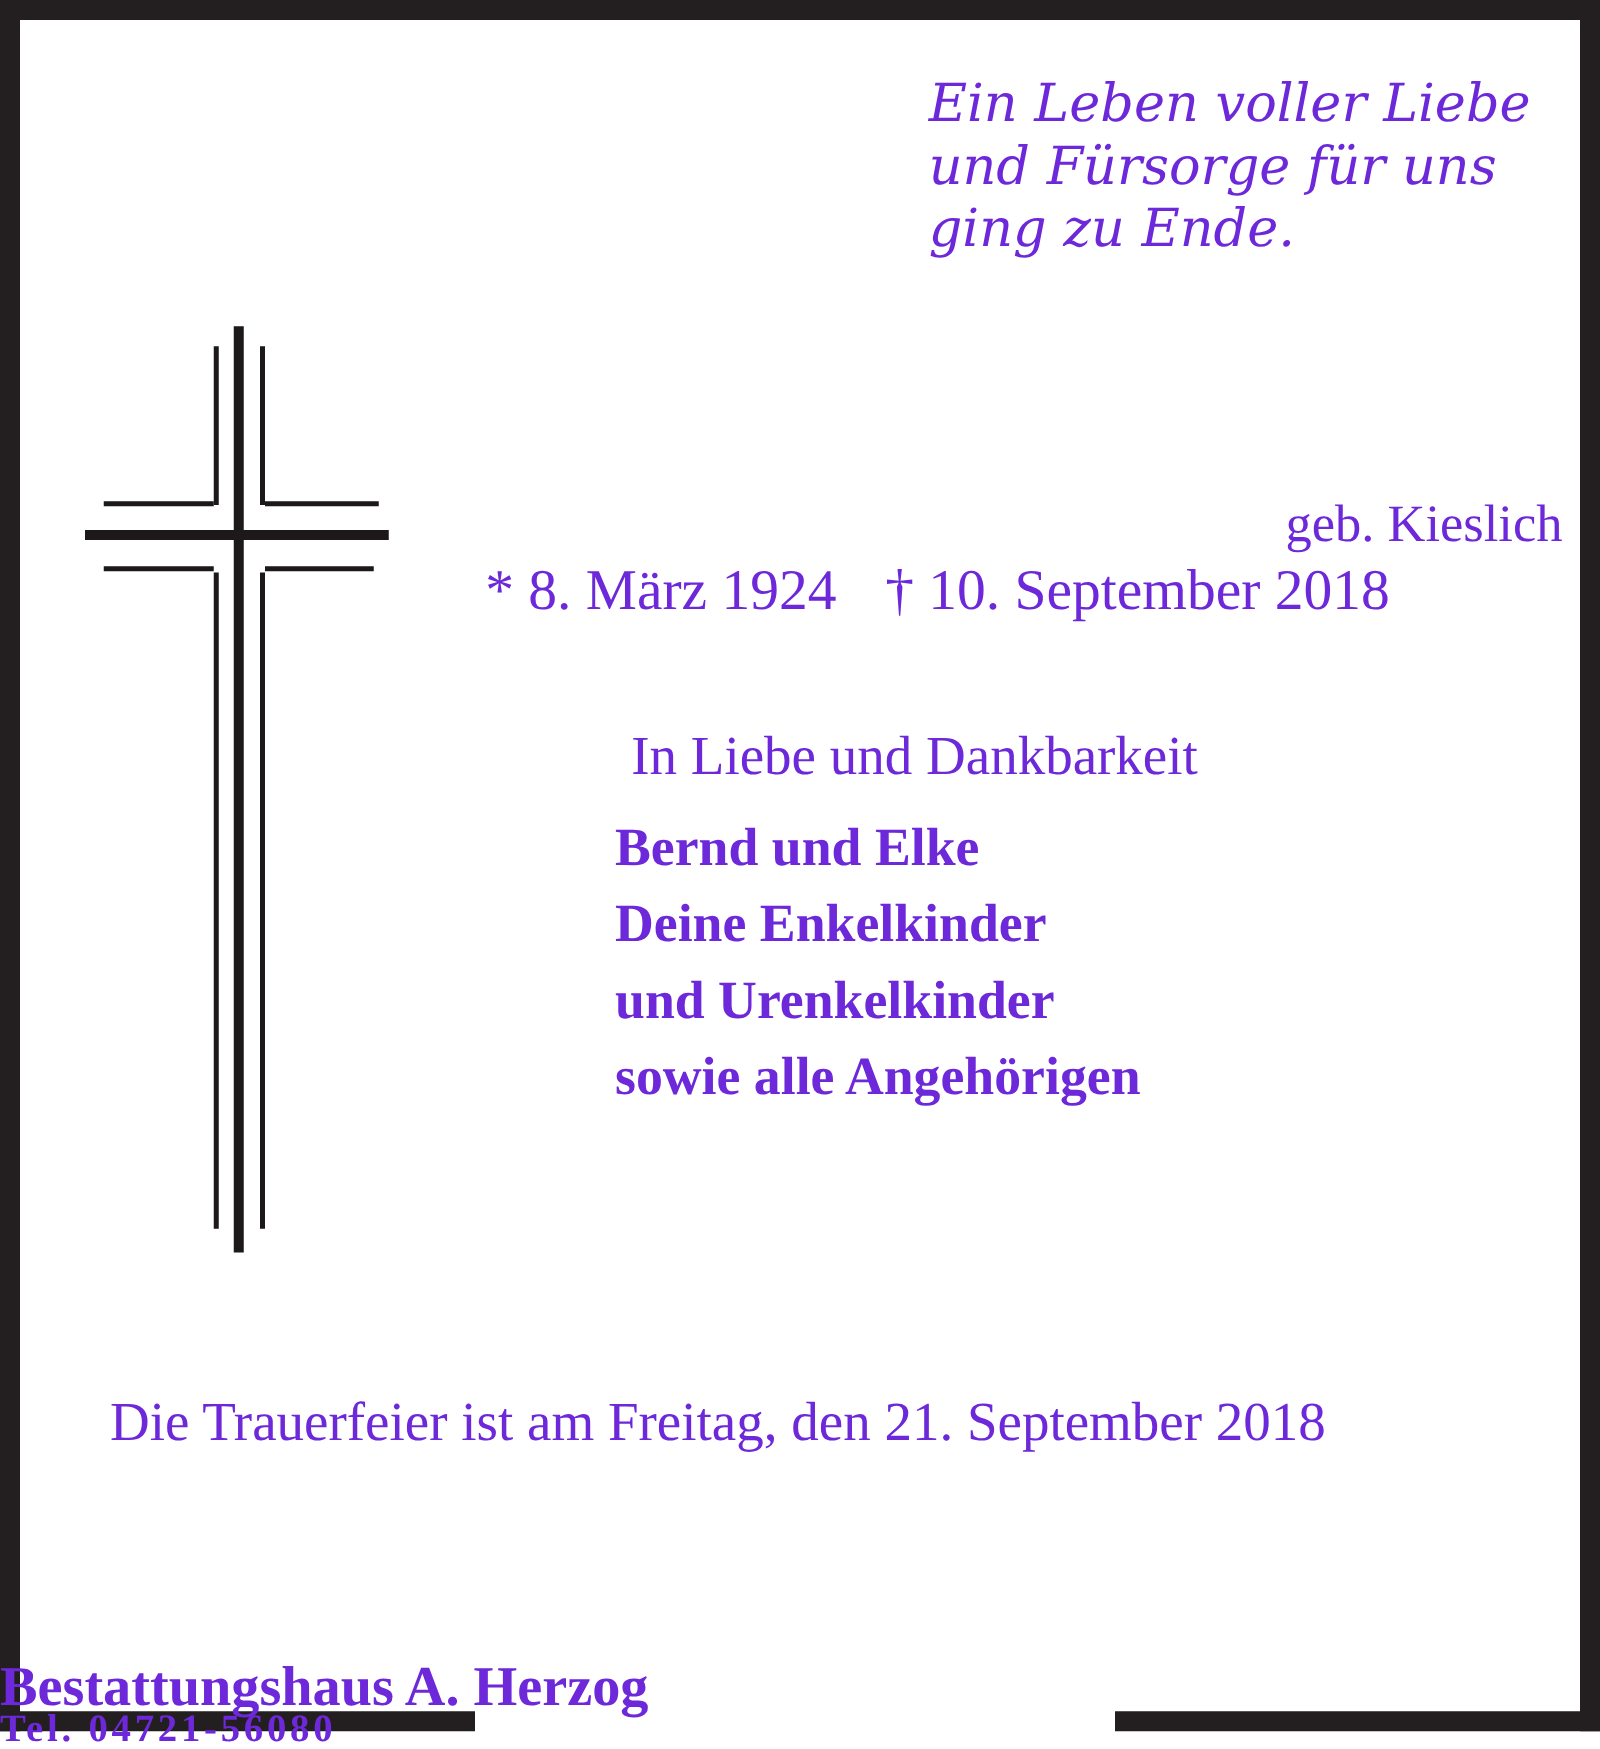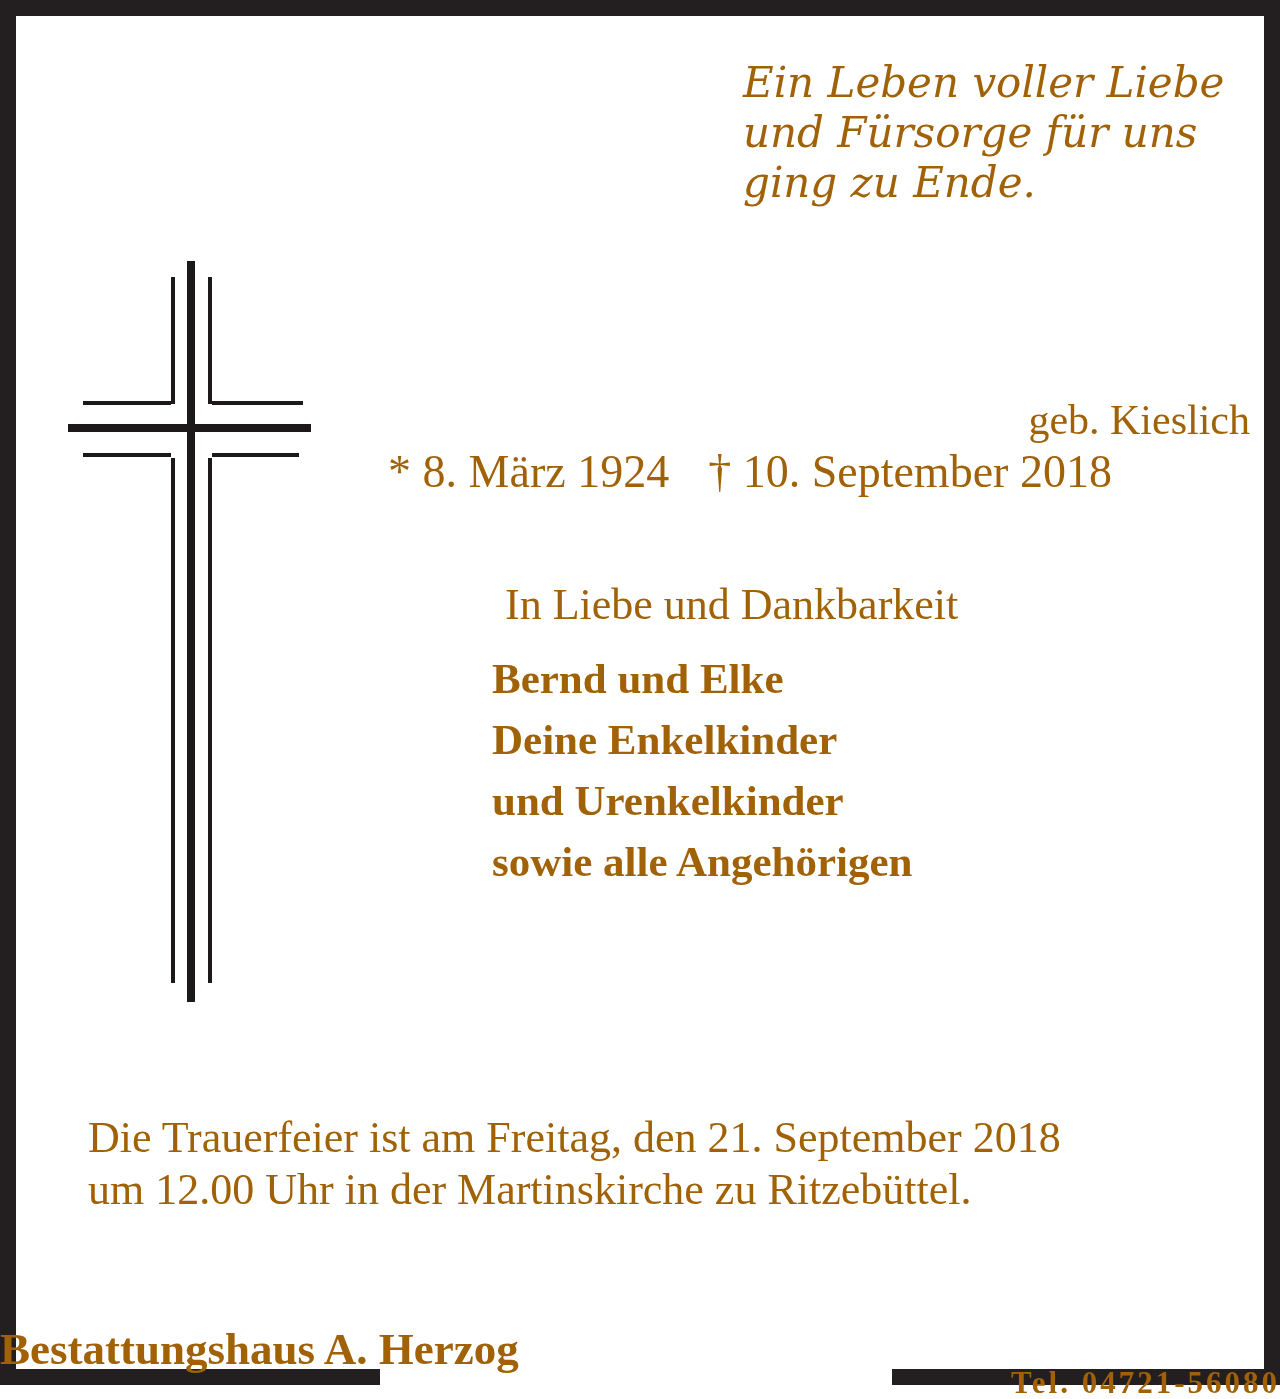--- a/index.html
+++ b/index.html
@@ -3,21 +3,21 @@
 <meta charset="utf-8">
 <style>
   html, body { margin: 0; padding: 0; background: #ffffff; }
   .page {
     position: relative;
     width: 1280px;
     height: 1399px;
     background: #ffffff;
     overflow: hidden;
     font-family: "Liberation Serif", serif;
-    color: #a16207;
+    color: #6d28d9;
   }
   
   .bar { position: absolute; background: #231f20; }
   .frame-top    { left: 0; top: 0; width: 1280px; height: 16px; }
   .frame-left   { left: 0; top: 0; width: 16px; height: 1385px; }
   .frame-right  { left: 1264px; top: 0; width: 16px; height: 1385px; }
   .frame-bottom-left  { left: 0; top: 1369px; width: 380px; height: 16px; }
   .frame-bottom-right { left: 892px; top: 1369px; width: 388px; height: 16px; }
 
   
@@ -72,21 +72,21 @@
     position: absolute; left: 88px; top: 1112px;
     font: 44px/52px "Liberation Serif", serif;
   }
   .fh-name {
     position: absolute; left: 0; right: 12px; top: 1322px;
     text-align: left;
     font: bold 45px/54px "Liberation Serif", serif;
   }
   .fh-phone {
     position: absolute; left: 0; right: 0; top: 1366px;
-    text-align: right;
+    text-align: left;
     font: bold 31px/34px "Liberation Serif", serif;
     letter-spacing: 3px;
   }
 </style>
 </head>
 <body>
 
 <div class="page">
 
   <div class="bar frame-top"></div>
@@ -123,19 +123,18 @@
   <div class="intro">In Liebe und Dankbarkeit</div>
   <div class="mourners">
     <div>Bernd und Elke</div>
     <div>Deine Enkelkinder</div>
     <div>und Urenkelkinder</div>
     <div>sowie alle Angehörigen</div>
   </div>
 
   <div class="funeral">
     <div>Die Trauerfeier ist am Freitag, den 21. September 2018</div>
-    <div>um 12.00 Uhr in der Martinskirche zu Ritzebüttel.</div>
   </div>
 
   <div class="fh-name">Bestattungshaus A. Herzog</div>
   <div class="fh-phone">Tel. 04721-56080</div>
 
 </div>
 
 </body></html>

